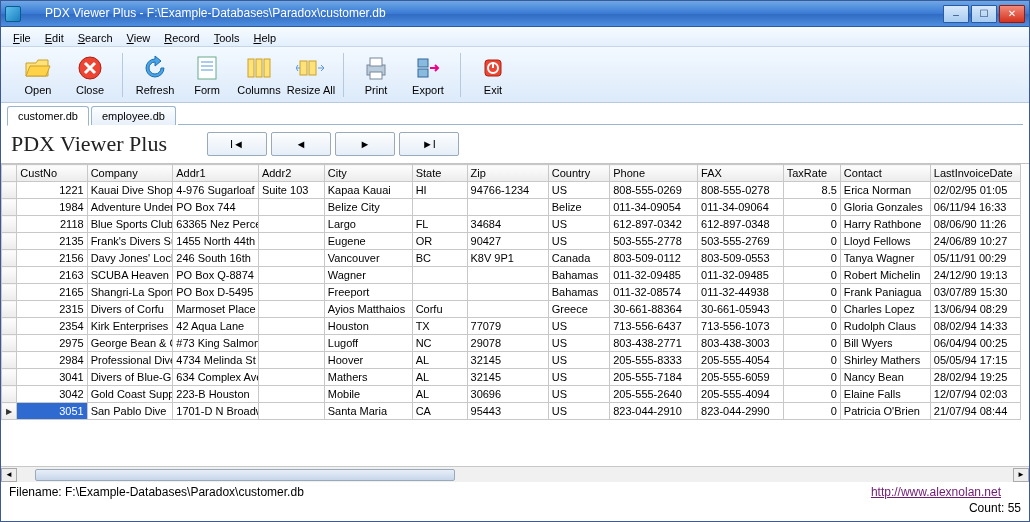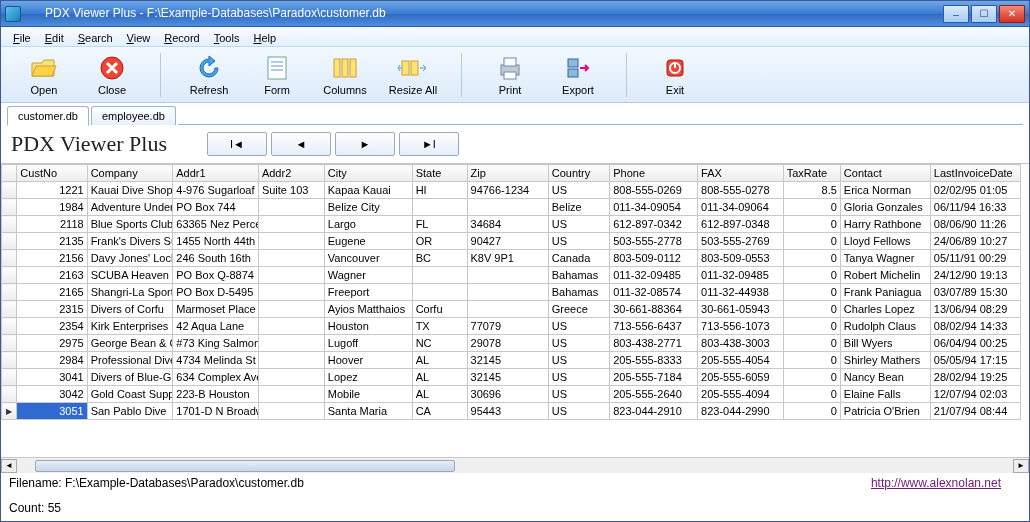--- a/index.html
+++ b/index.html
@@ -33,21 +33,21 @@
   .win-btn.close { background:linear-gradient(to bottom,#f28a7a,#d4321e); color:#fff; border-color:#9a1a0a;}
   .menubar {
     height:20px; background:linear-gradient(to bottom,#f7fbff,#e3effc);
     display:flex; align-items:flex-end; padding:0 6px; gap:2px;
     border-bottom:1px solid #c3d6ea;
   }
   .menu-item { padding:2px 6px; cursor:pointer; color:#000;}
   .menu-item span { text-decoration: underline; }
   .toolbar {
     height:56px; background:linear-gradient(to bottom,#f3f9ff,#dceafa);
-    display:flex; align-items:center; padding:2px 17px; gap:16px;
+    display:flex; align-items:center; padding:2px 11px; gap:0;
     border-bottom:1px solid #b6c9de;
   }
   .tool-btn { width:52px; display:flex; flex-direction:column; align-items:center; justify-content:center; gap:2px; cursor:pointer; padding:4px 0;}
   .tool-ico { width:32px; height:28px; display:flex; align-items:center; justify-content:center; }
   .sep { width:1px; height:44px; background:#b6c9de; margin:0 6px;}
   .tabbar { height:22px; display:flex; align-items:flex-end; padding:0 6px; background:#fff;}
   .tab { padding:3px 10px; border:1px solid #99b4cf; border-bottom:none; border-radius:3px 3px 0 0;
          background:linear-gradient(to bottom,#fcfeff,#e8f0fa); margin-right:2px; cursor:pointer;}
   .tab.active { background:#fff; border-bottom:1px solid #fff; position:relative; top:1px;}
   .tab-underline { border-bottom:1px solid #99b4cf; flex:1; }
@@ -67,21 +67,21 @@
     background:linear-gradient(to bottom,#fdfdfd,#ececec);
     text-align:left; font-weight:normal; cursor:pointer;
   }
   table.grid td.num { text-align:right; }
   .row-handle { background:linear-gradient(to bottom,#fdfdfd,#ececec); width:14px;}
   tr.sel td:nth-child(2) { background:#2f6ad0; color:#fff; }
   tr.sel .row-handle::before { content:"▶"; font-size:8px; color:#333; display:block; text-align:center;}
   .hscroll { height:16px; background:#f0f0f0; border-top:1px solid #c8c8c8; display:flex; align-items:center;}
   .hscroll .thumb { margin-left:18px; width:420px; height:12px; background:linear-gradient(to bottom,#e8eef8,#c7d6ea); border:1px solid #9ab; border-radius:2px;}
   .hscroll .arrow { width:16px; height:14px; border:1px solid #aaa; background:#eee; display:flex; align-items:center; justify-content:center; font-size:8px;}
-  .statusbar { padding:3px 8px 6px 8px; font-size:12px; display:flex; flex-direction:column; gap:11px;}
+  .statusbar { padding:3px 8px 6px 8px; font-size:12px; display:flex; flex-direction:column; gap:2px;text-align:right;}
   .status-row { display:flex; justify-content:space-between;}
   .link { color:#701a75; text-decoration:underline; cursor:pointer;}
   .icon-svg { display:block; }
 </style>
 </head>
 <body>
 
 <div class="window">
   <div class="titlebar">
     <div class="title-left">
@@ -427,21 +427,21 @@
               <td class="num">0</td>
               <td>Shirley Mathers</td>
               <td>05/05/94 17:15</td>
             </tr>
             <tr>
               <td class="row-handle"></td>
               <td class="num">3041</td>
               <td>Divers of Blue-Gr</td>
               <td>634 Complex Ave</td>
               <td></td>
-              <td>Lopez</td>
+              <td>Mathers</td>
               <td>AL</td>
               <td>32145</td>
               <td>US</td>
               <td>205-555-7184</td>
               <td>205-555-6059</td>
               <td class="num">0</td>
               <td>Nancy Bean</td>
               <td>28/02/94 19:25</td>
             </tr>
             <tr>

